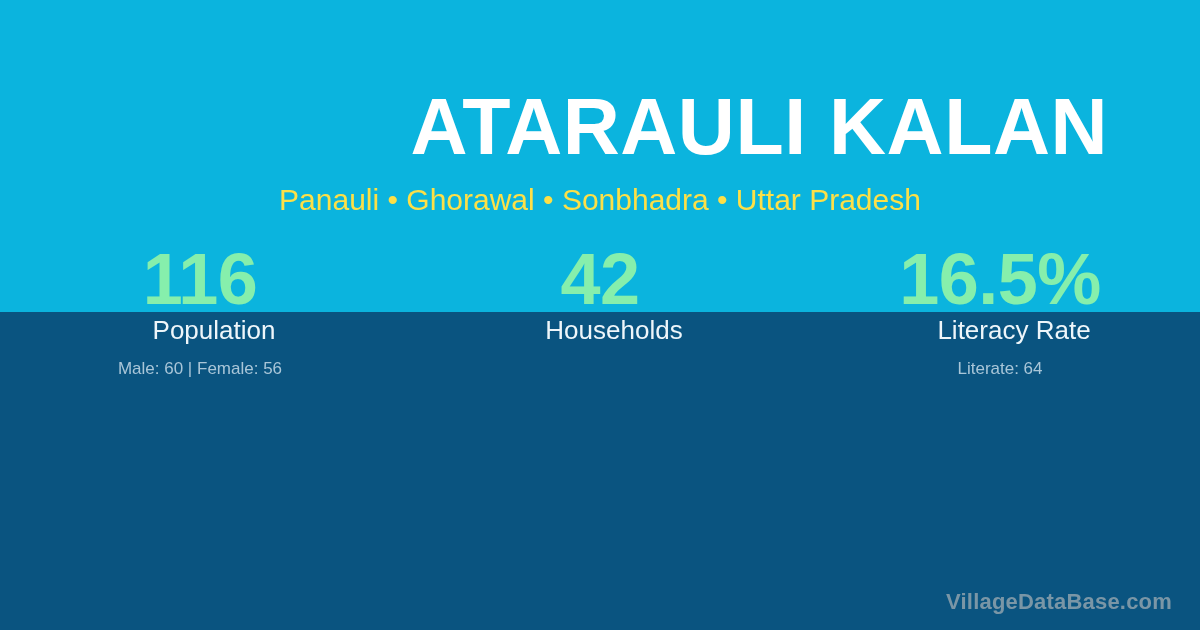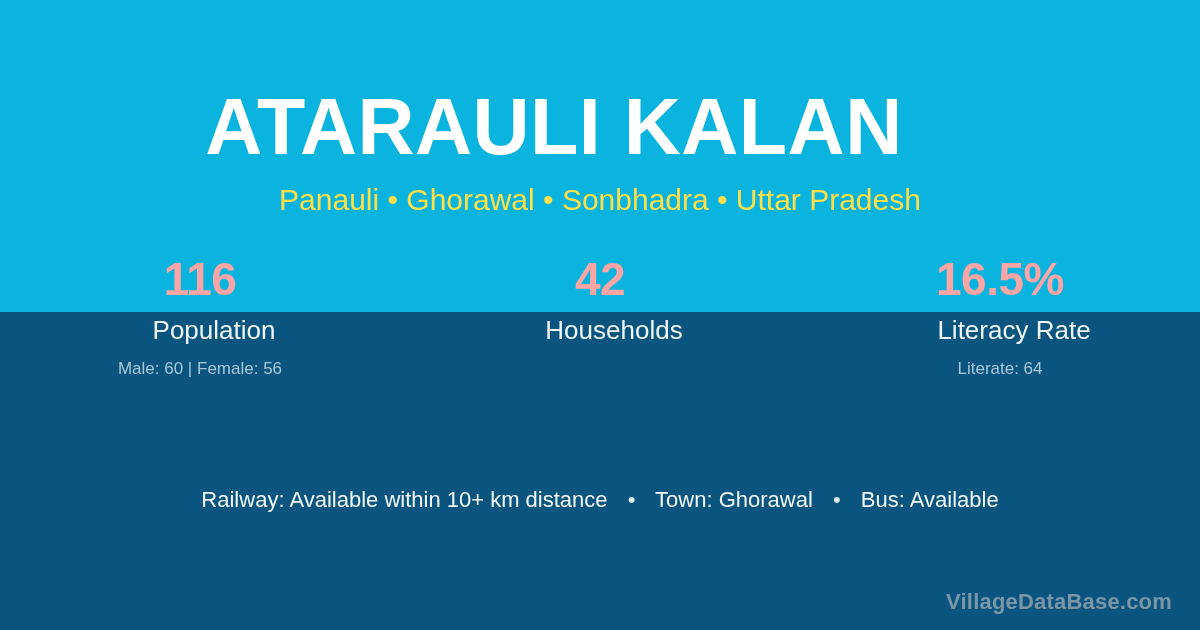--- a/index.html
+++ b/index.html
@@ -41,21 +41,21 @@
     left: 0;
     top: 0;
     width: 1200px;
     height: 630px;
   }
   .title {
     position: absolute;
     left: 0;
     top: 84px;
     width: 1108px;
-    text-align: center;
+    text-align: right;
     font-size: 79px;
     font-weight: bold;
     line-height: 86px;
     color: #ffffff;
     letter-spacing: 0.5px;
     white-space: nowrap;
   }
   .subtitle {
     position: absolute;
     left: 0;
@@ -74,24 +74,24 @@
     top: 248px;
     width: 1200px;
     display: flex;
     flex-direction: row;
   }
   .stat {
     width: 400px;
     text-align: center;
   }
   .stat-value {
-    font-size: 46px;
+    font-size: 72px;
     font-weight: bold;
     line-height: 62px;
-    color: #fca5a5;
+    color: #86efac;
     letter-spacing: -0.5px;
   }
   .stat-label {
     margin-top: 4px;
     font-size: 26px;
     font-weight: normal;
     line-height: 32px;
     color: #eef6fa;
     padding-left: 28px;
   }
@@ -158,24 +158,17 @@
       </div>
 
       <div class="stat">
         <div class="stat-value">16.5%</div>
         <div class="stat-label">Literacy Rate</div>
         <div class="stat-sub">Literate: 64</div>
       </div>
 
     </div>
 
-    <div class="info-line">
-      <span>Railway: Available within 10+ km distance</span>
-      <span class="info-sep">•</span>
-      <span>Town: Ghorawal</span>
-      <span class="info-sep">•</span>
-      <span>Bus: Available</span>
-    </div>
 
     <div class="watermark">VillageDataBase.com</div>
 
   </div>
 </div>
 
 </body></html>

